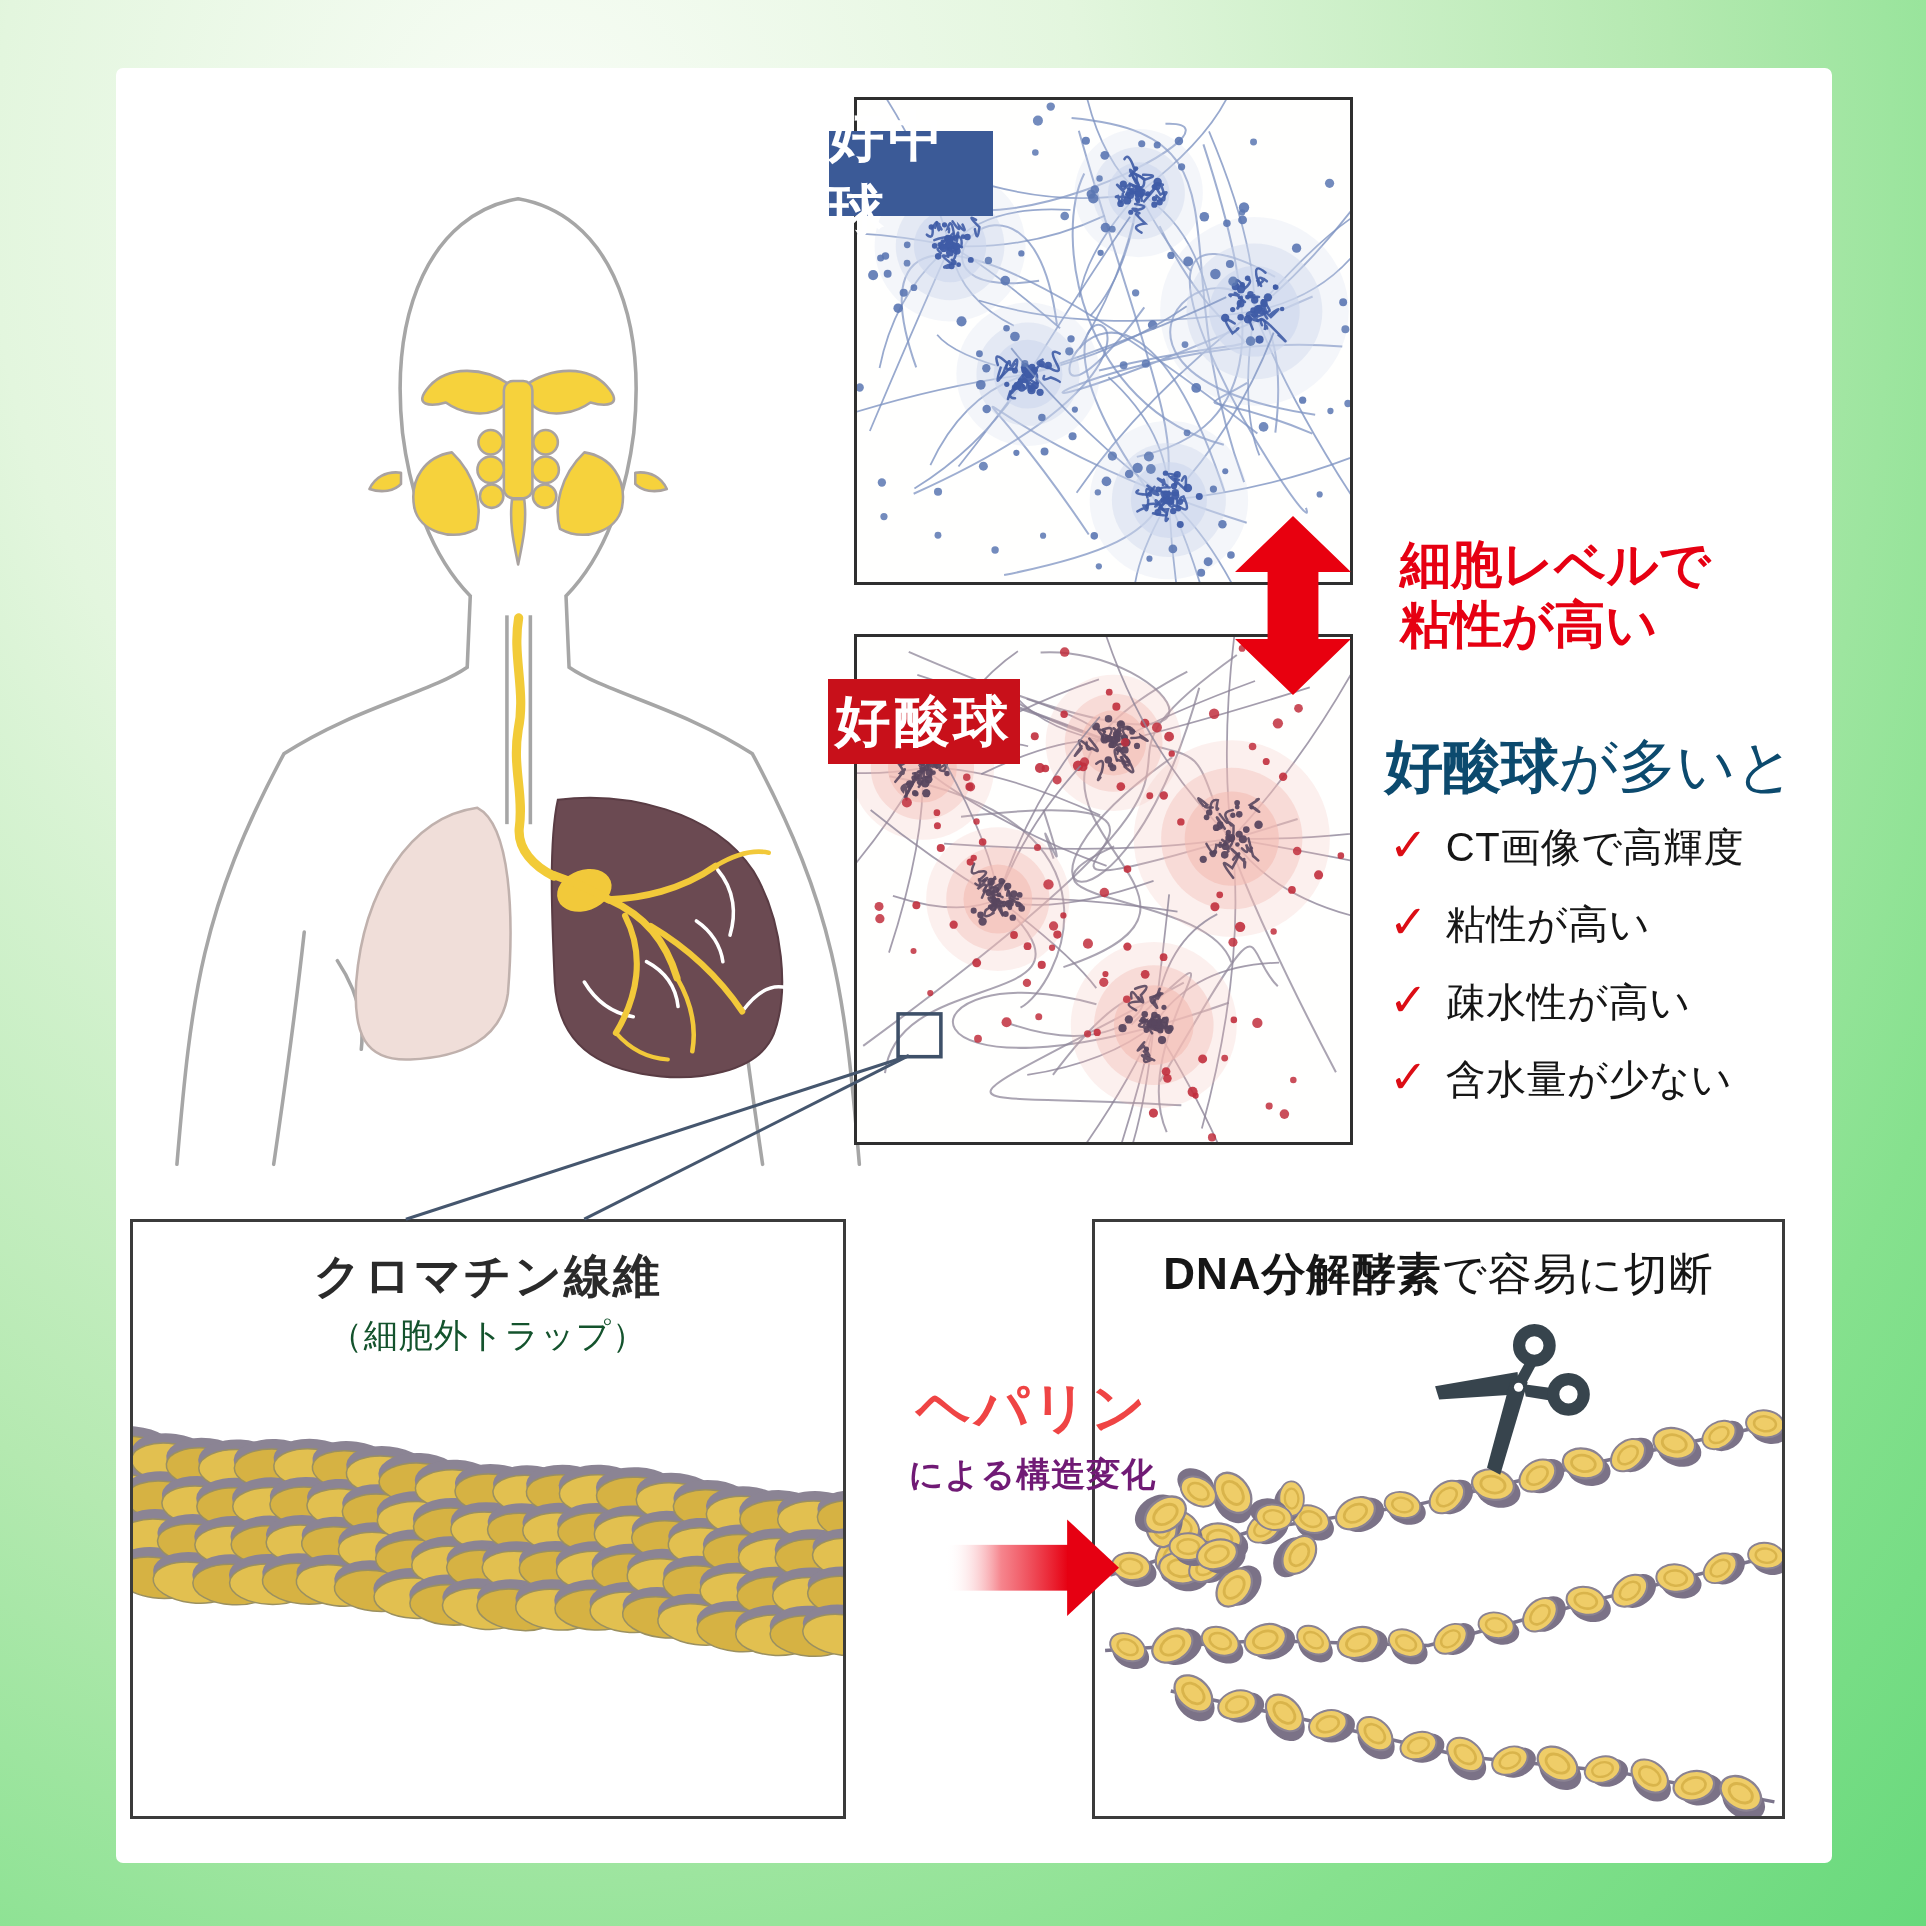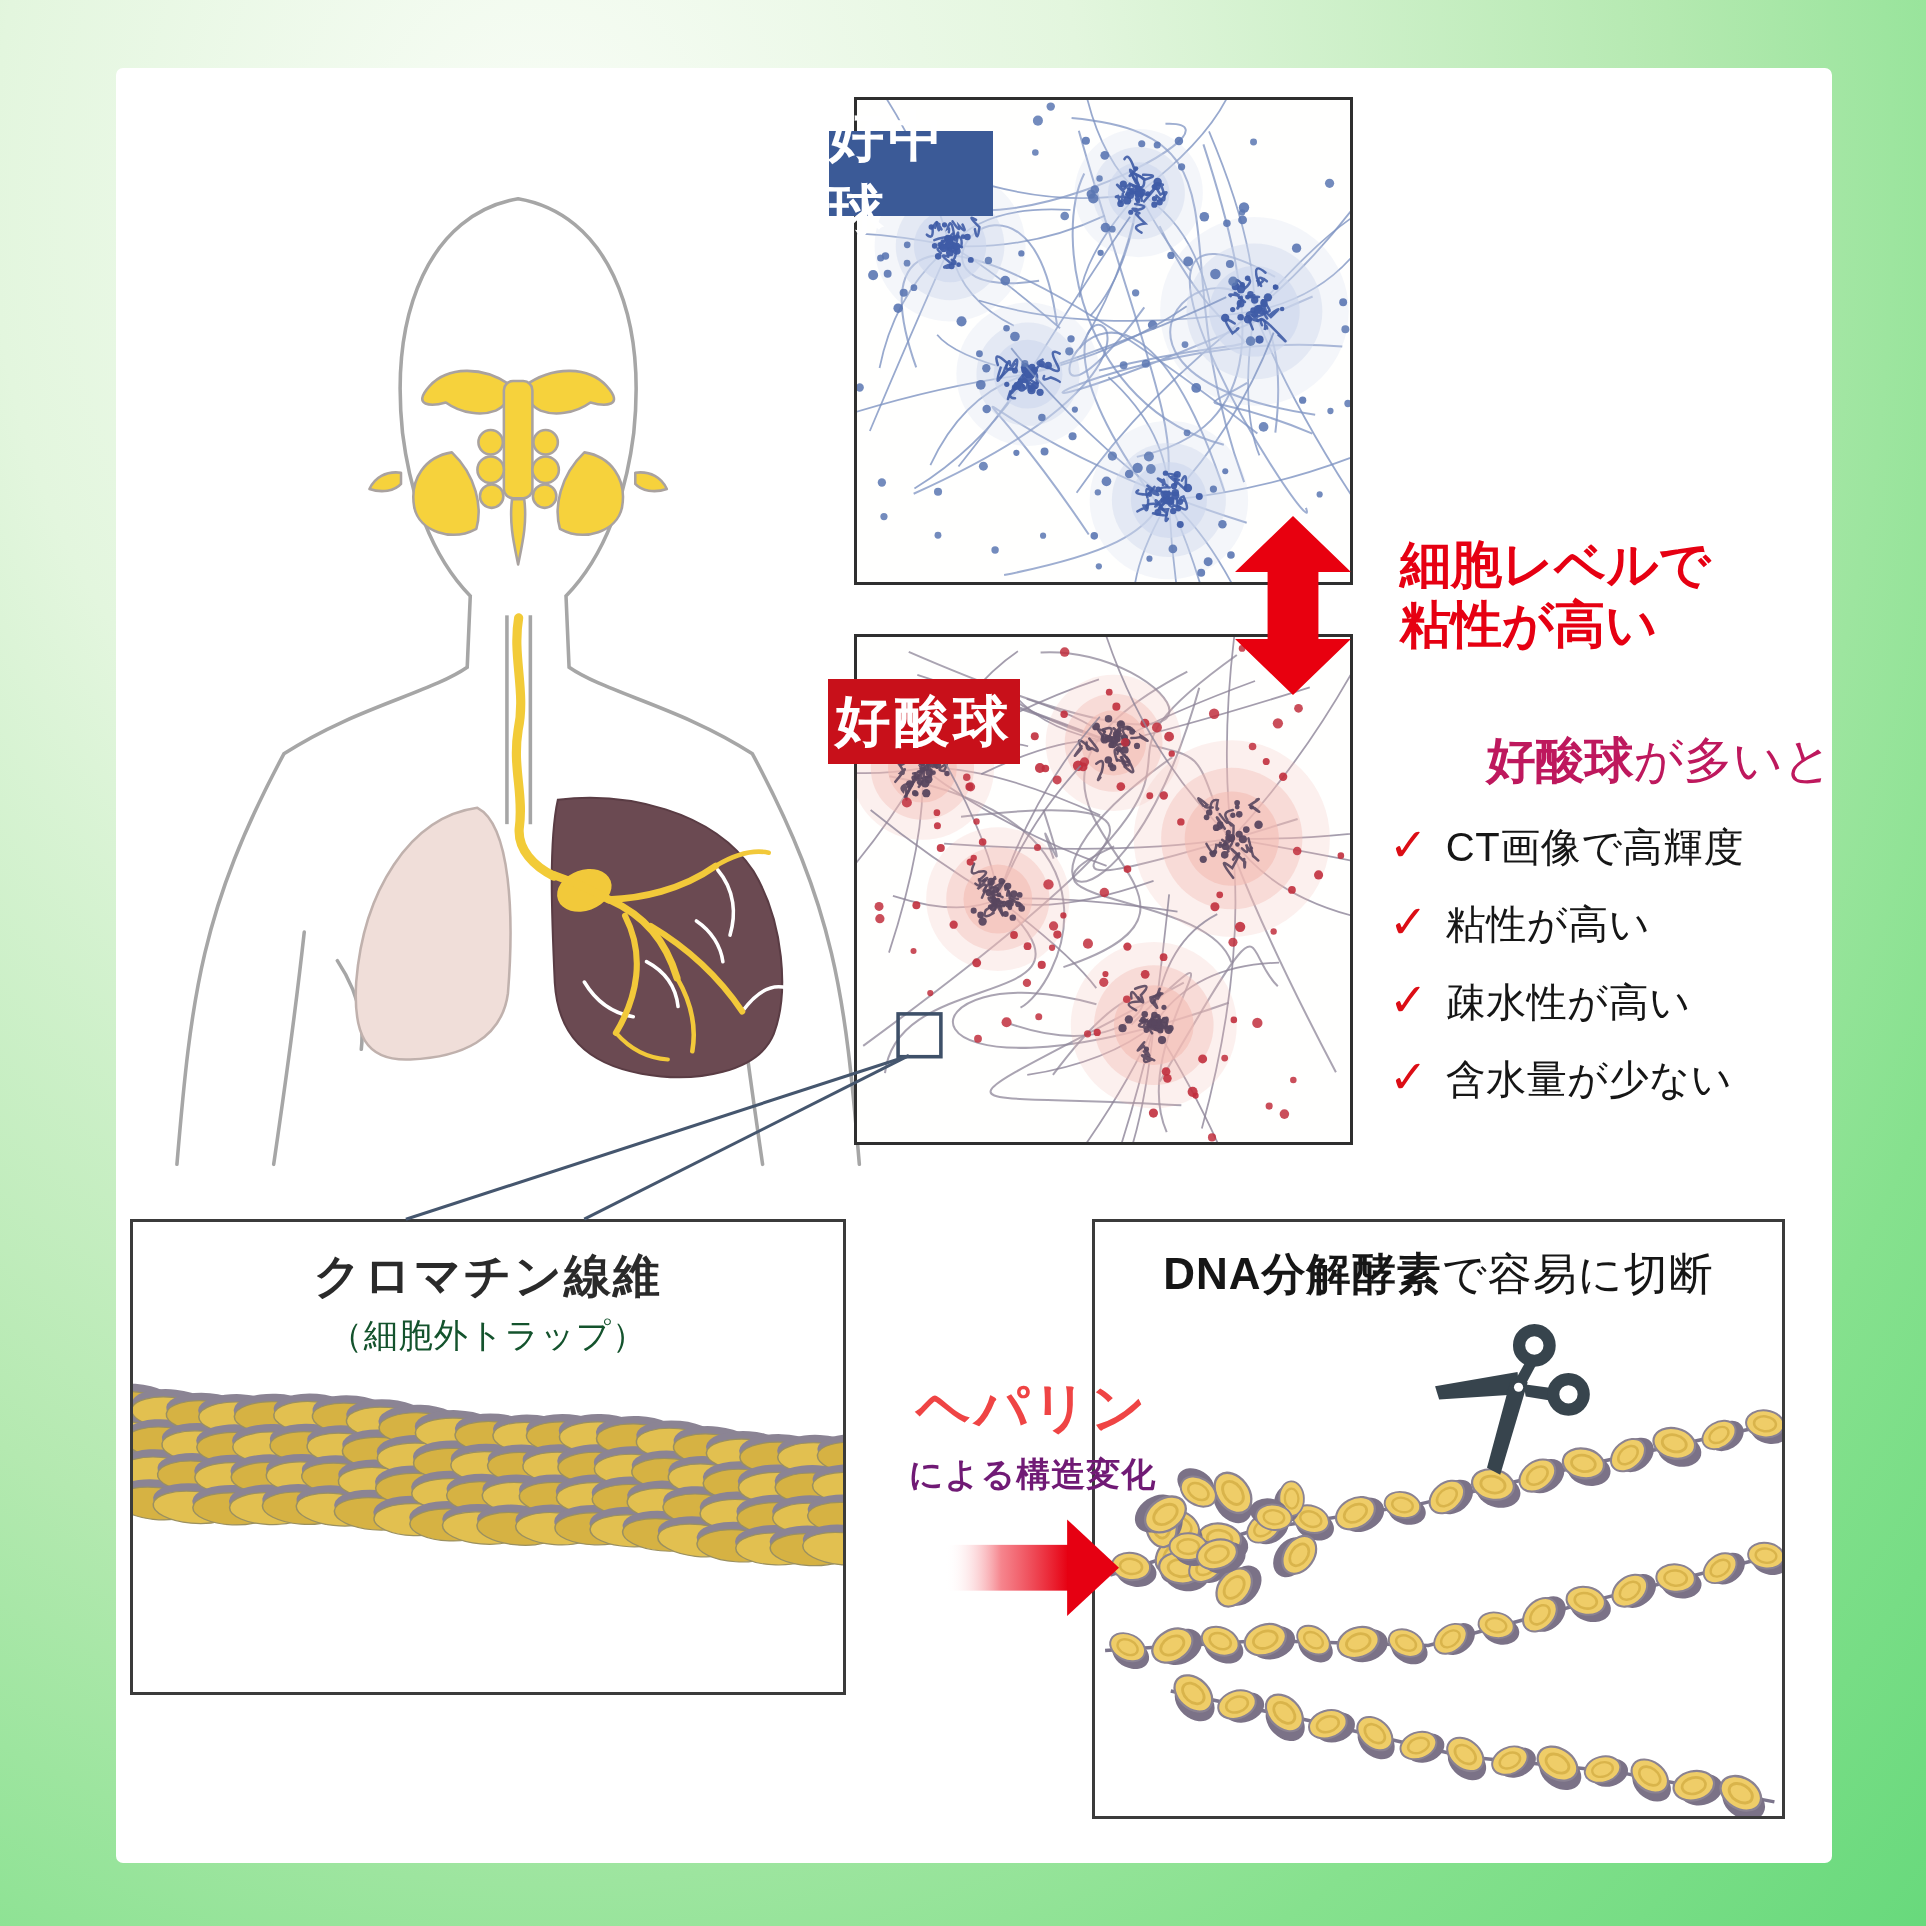--- a/index.html
+++ b/index.html
@@ -21,30 +21,30 @@
     display:flex;align-items:center;justify-content:center;
     color:#ffffff;font-weight:700;font-size:55px;letter-spacing:4.1px;z-index:6;
   }
   #label-neutro{left:713px;top:63px;width:164px;height:85px;background:#3b5a97;}
   #label-eosino{left:712px;top:611px;width:192px;height:85px;background:#c8101a;}
   #dbl-arrow{left:1119px;top:448px;width:116px;height:179px;z-index:7;}
   .note-red{
     left:1263px;top:467px;width:438px;color:#e60012;
     font-size:51px;font-weight:800;line-height:1.17;z-index:7;margin-left:21px;
   }
-  .heading-black{left:1269px;top:660px;width:448px;font-size:49px;color:#be185d;z-index:7;text-align:right;}
+  .heading-black{left:1269px;top:660px;width:448px;font-size:58px;color:#0c4a6e;z-index:7;}
   .heading-black .hb{font-weight:800;}
   .heading-black .hr{font-weight:500;}
   .checklist{left:1273px;top:750px;width:448px;z-index:7;}
   .check-row{display:flex;align-items:baseline;margin-bottom:20.4px;}
   .check-row .check{font-size:46px;font-weight:700;color:#dc0d15;margin-right:18.3px;}
   .check-row .ctext{font-size:40px;color:#161616;letter-spacing:0.5px;}
   #overlay{left:0;top:0;width:1716px;height:1795px;z-index:5;pointer-events:none;}
   .subpanel{border:3.1px solid #3b3b3b;background:#fff;box-sizing:border-box;}
-  #panel-left{left:13.8px;top:1151px;width:716px;height:476px;}
+  #panel-left{left:13.8px;top:1151px;width:716px;height:600px;}
   #panel-right{left:976px;top:1151px;width:693px;height:600px;}
   .subpanel svg.fill{position:absolute;left:0;top:0;width:100%;height:100%;}
   .ptitle-wrap{position:absolute;left:0;top:0;width:100%;text-align:center;padding-top:23.4px;z-index:3;}
   #panel-left .ptitle{font-size:47px;font-weight:600;color:#2a2a2a;letter-spacing:2px;}
   #panel-left .psub{font-size:34px;font-weight:500;color:#14532d;margin-top:5.1px;letter-spacing:1px;}
   #panel-right .ptitle{font-size:44px;color:#161616;letter-spacing:1px;}
   #panel-right .ptb{font-weight:800;}
   #panel-right .ptr{font-weight:500;}
   #scissors{position:absolute;left:336px;top:102px;width:168px;height:158px;z-index:4;}
   #heparin-block{left:738px;top:1304px;width:357px;text-align:center;z-index:6;}

